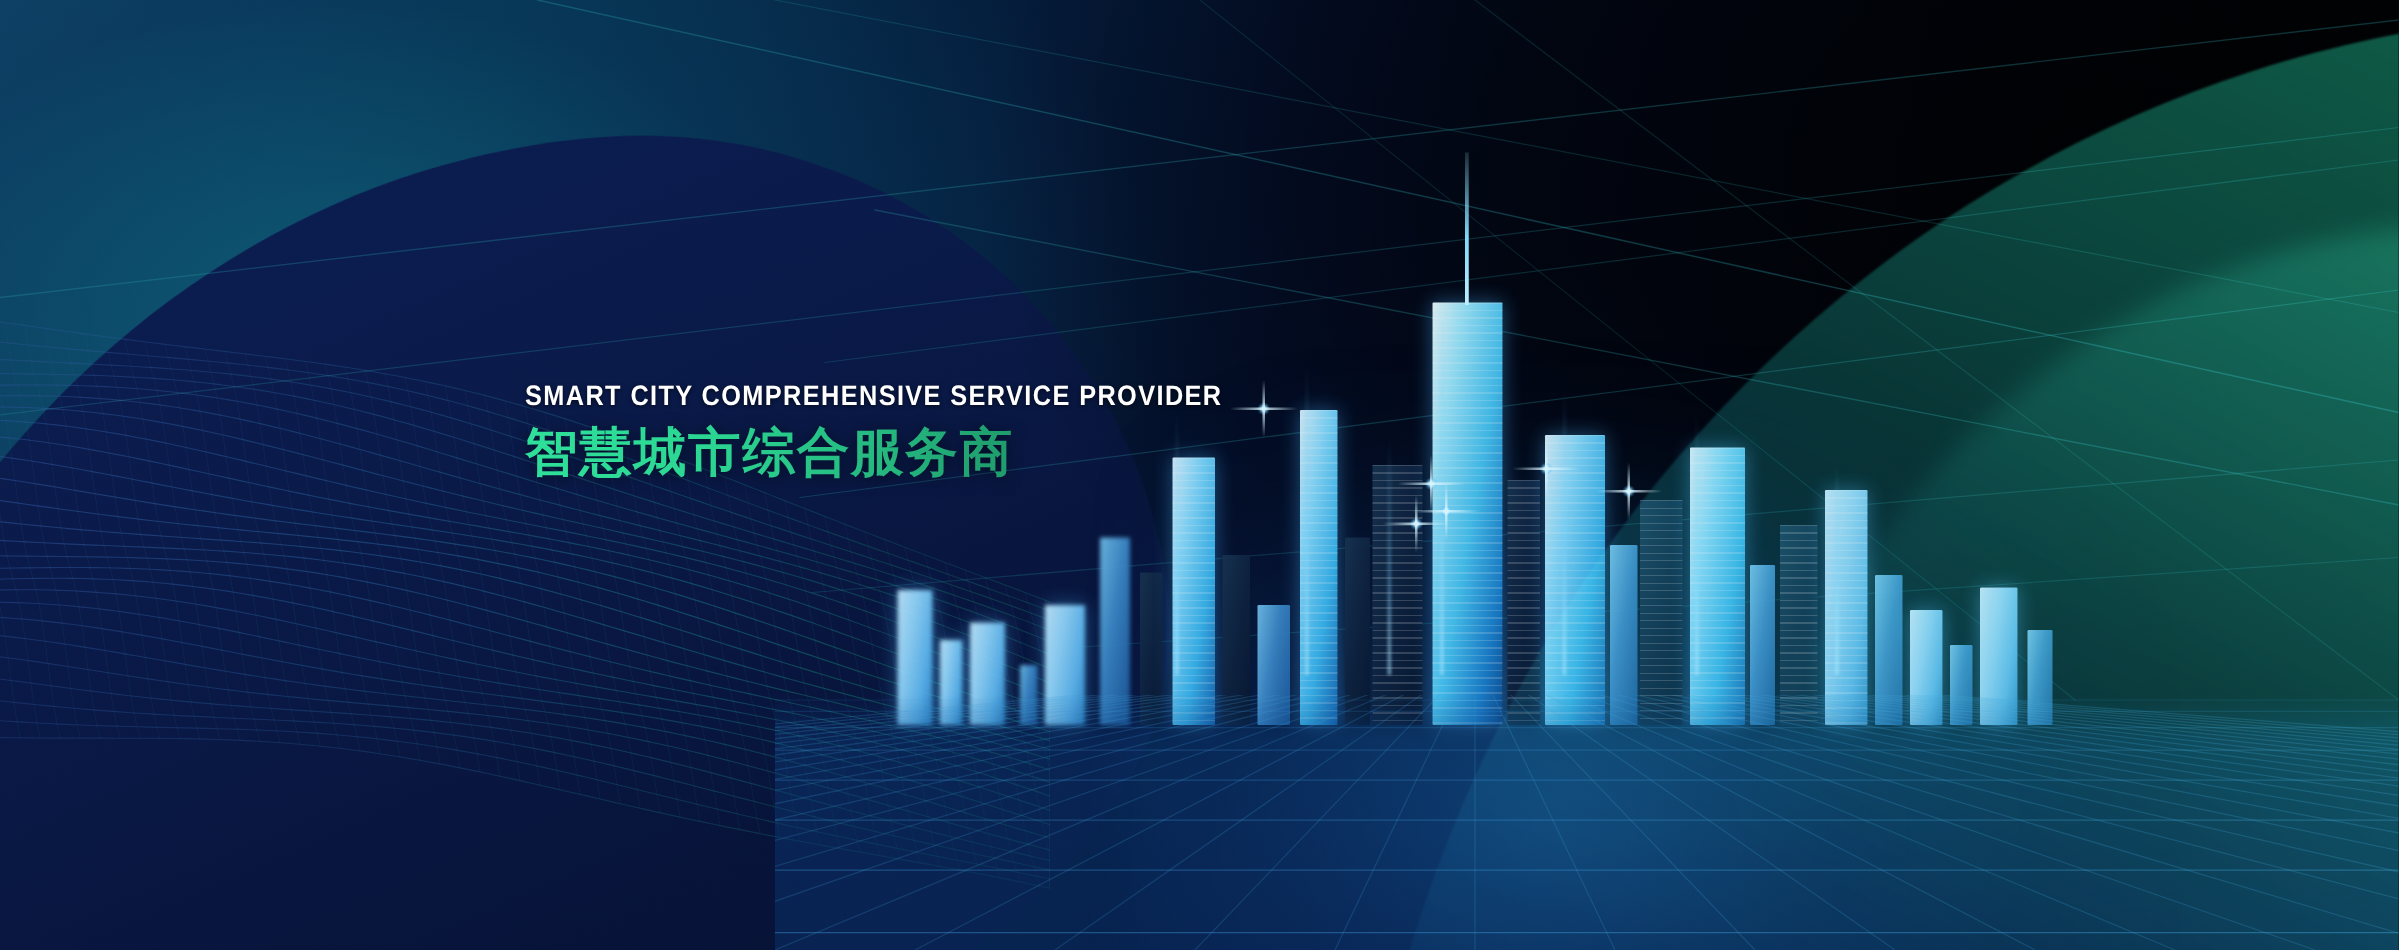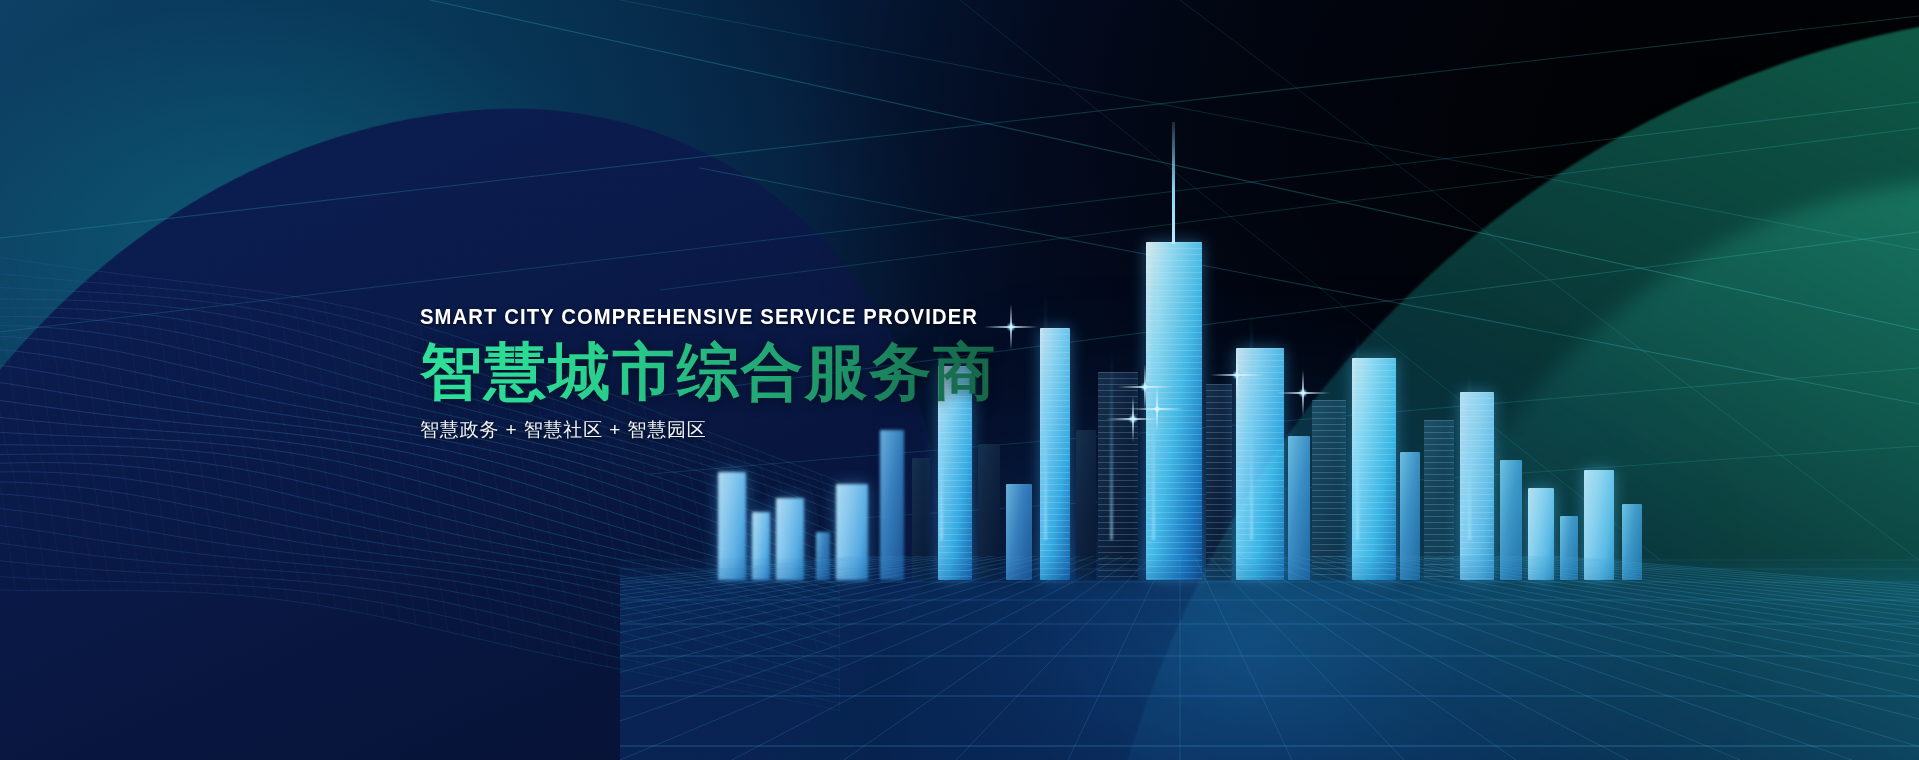--- a/index.html
+++ b/index.html
@@ -136,21 +136,21 @@
     white-space: nowrap;
     transform: scaleX(0.90);
     transform-origin: left center;
     text-shadow: 0 1px 4px rgba(0,0,0,0.65);
     margin: 0 0 10px 0;
     line-height: 1;
   }
   .headline {
     font-family: "Liberation Sans", "DejaVu Sans", sans-serif;
     font-weight: 700;
-    font-size: 62px;
+    font-size: 42px;
     line-height: 1.08;
     letter-spacing: 0.035em;
     white-space: nowrap;
     margin: 0;
     background: linear-gradient(96deg, #2fe09a 0%, #2bd893 22%, #25b87f 46%, #1d9266 68%, #176d4f 86%, #14603f 100%);
     -webkit-background-clip: text;
     background-clip: text;
     color: transparent;
     -webkit-text-fill-color: transparent;
     filter: drop-shadow(0 2px 6px rgba(0,0,0,0.5));
@@ -426,16 +426,15 @@
       <div class="flare" style="left: 1232px; top: 370px;"></div>
       <div class="flare" style="left: 1298px; top: 388px;"></div>
     </div>
 
   <div class="wave-green"></div>
   <div class="wave-green2"></div>
 
   <div class="copy">
     <div class="eyebrow">SMART CITY COMPREHENSIVE SERVICE PROVIDER</div>
     <h1 class="headline">智慧城市综合服务商</h1>
-    <div class="subline">智慧政务 + 智慧社区 + 智慧园区</div>
   </div>
 
 </div>
 
 </body></html>

